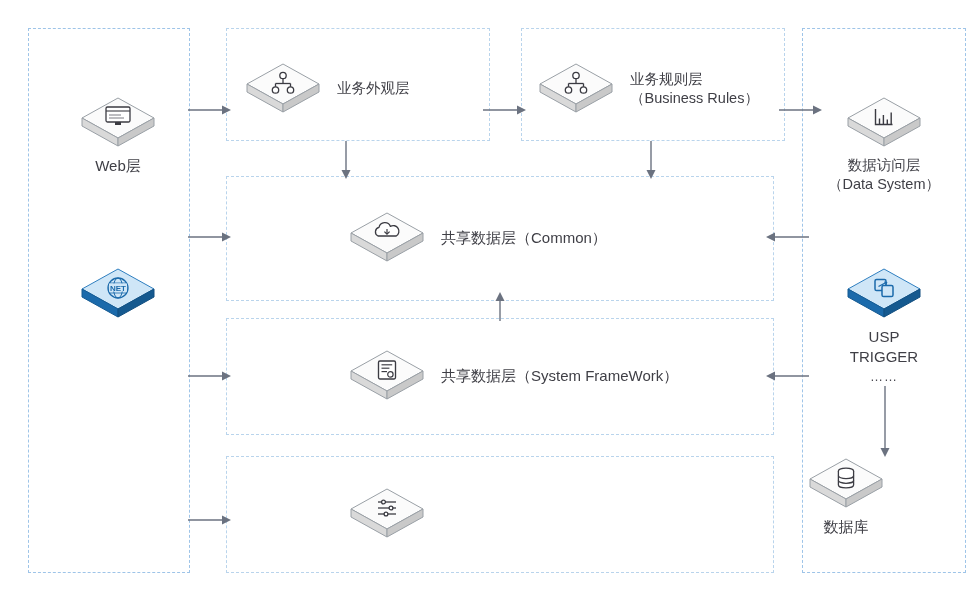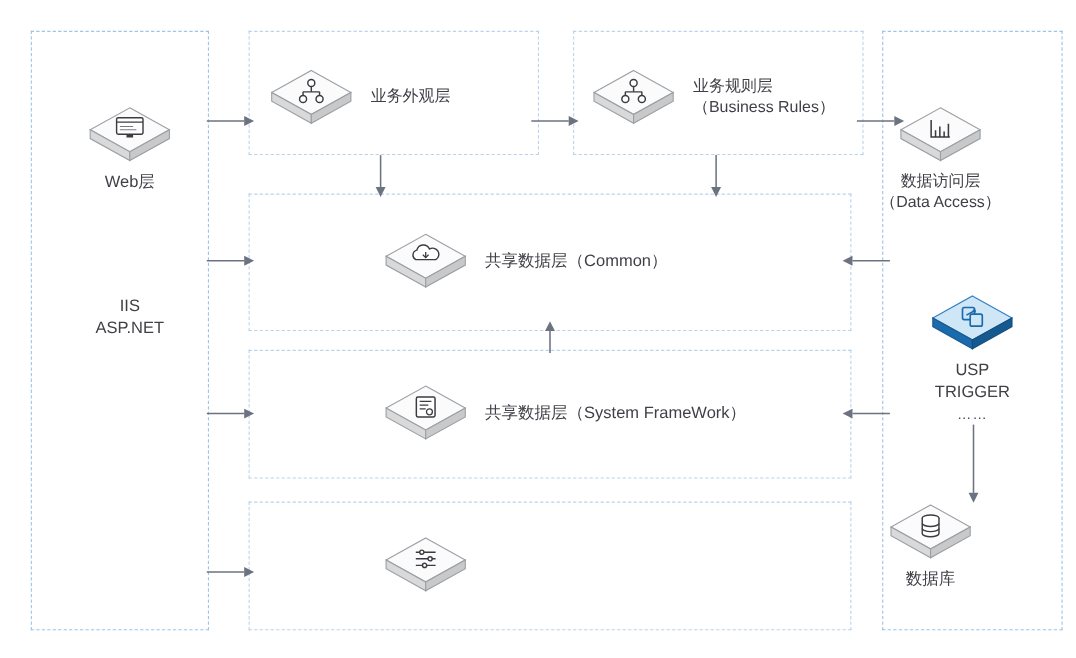--- a/index.html
+++ b/index.html
@@ -150,23 +150,35 @@
           <rect x="-3" y="6" width="6" height="3" fill="#3b3b42"></rect>
         </g>
       </svg>
     </span>
     <span class="label below f15">
       <span class="ln">Web层</span>
     </span>
   </div>
 
   <div class="node stacked" style="left:73px;top:265px;width:90px;">
-    <span class="label below f15">
-      <span class="ln">IIS</span>
-      <span class="ln">ASP.NET</span>
+    <span class="cube">
+      <svg width="80" height="58" viewBox="0 0 80 58">
+        <polygon points="40,4 76,24 40,44 4,24" fill="#cfe6f7" stroke="#2f7fc0" stroke-width="1"></polygon>
+        <polygon points="4,24 4,32 40,52 40,44" fill="#1b6aab" stroke="#155a92" stroke-width="1"></polygon>
+        <polygon points="76,24 76,32 40,52 40,44" fill="#15598f" stroke="#124f80" stroke-width="1"></polygon>
+        <g transform="translate(40,23)">
+          <circle cx="0" cy="0" r="10" fill="none" stroke="#1b6aab" stroke-width="1.3"></circle>
+          <ellipse cx="0" cy="0" rx="4.6" ry="10" fill="none" stroke="#1b6aab" stroke-width="1"></ellipse>
+          <line x1="-10" y1="0" x2="10" y2="0" stroke="#1b6aab" stroke-width="1"></line>
+          <line x1="-8.7" y1="-5" x2="8.7" y2="-5" stroke="#1b6aab" stroke-width="0.8"></line>
+          <line x1="-8.7" y1="5" x2="8.7" y2="5" stroke="#1b6aab" stroke-width="0.8"></line>
+          <rect x="-9" y="-4.5" width="18" height="8" fill="#cfe6f7"></rect>
+          <text x="0" y="2.6" font-family="'Liberation Sans',sans-serif" font-size="8" font-weight="bold" fill="#1b6aab" text-anchor="middle">NET</text>
+        </g>
+      </svg>
     </span>
   </div>
 
 
   <div class="node" style="left:243px;top:60px;">
     <span class="cube">
       <svg width="80" height="58" viewBox="0 0 80 58">
         <polygon points="40,4 76,24 40,44 4,24" fill="#fbfbfb" stroke="#9aa0a6" stroke-width="1"></polygon>
         <polygon points="4,24 4,32 40,52 40,44" fill="#d9d9d9" stroke="#9aa0a6" stroke-width="1"></polygon>
         <polygon points="76,24 76,32 40,52 40,44" fill="#c9c9c9" stroke="#9aa0a6" stroke-width="1"></polygon>
@@ -258,38 +270,38 @@
           <circle cx="-3.5" cy="-6" r="1.9" fill="#ffffff"></circle>
           <line x1="-9" y1="0" x2="9" y2="0"></line>
           <circle cx="4" cy="0" r="1.9" fill="#ffffff"></circle>
           <line x1="-9" y1="6" x2="9" y2="6"></line>
           <circle cx="-1" cy="6" r="1.9" fill="#ffffff"></circle>
         </g>
       </svg>
     </span>
   </div>
 
-  <div class="node stacked" style="left:810px;top:94px;width:90px;">
+  <div class="node stacked" style="left:839px;top:94px;width:90px;">
     <span class="cube">
       <svg width="80" height="58" viewBox="0 0 80 58">
         <polygon points="40,4 76,24 40,44 4,24" fill="#fbfbfb" stroke="#9aa0a6" stroke-width="1"></polygon>
         <polygon points="4,24 4,32 40,52 40,44" fill="#d9d9d9" stroke="#9aa0a6" stroke-width="1"></polygon>
         <polygon points="76,24 76,32 40,52 40,44" fill="#c9c9c9" stroke="#9aa0a6" stroke-width="1"></polygon>
         <g transform="translate(40,23)" stroke="#3b3b42" stroke-width="1.4" fill="none">
           <path d="M -8.5 -8 L -8.5 7.5 L 8.5 7.5"></path>
           <line x1="-4.5" y1="7.5" x2="-4.5" y2="1.5"></line>
           <line x1="-0.6" y1="7.5" x2="-0.6" y2="-2"></line>
           <line x1="3.3" y1="7.5" x2="3.3" y2="2.6"></line>
           <line x1="7.2" y1="7.5" x2="7.2" y2="-4.6"></line>
         </g>
       </svg>
     </span>
     <span class="label below f14">
       <span class="ln">数据访问层</span>
-      <span class="ln">（Data Access）</span>
+      <span class="ln">（Data System）</span>
     </span>
   </div>
 
   <div class="node stacked" style="left:839px;top:265px;width:90px;">
     <span class="cube">
       <svg width="80" height="58" viewBox="0 0 80 58">
         <polygon points="40,4 76,24 40,44 4,24" fill="#cfe6f7" stroke="#2f7fc0" stroke-width="1"></polygon>
         <polygon points="4,24 4,32 40,52 40,44" fill="#1b6aab" stroke="#155a92" stroke-width="1"></polygon>
         <polygon points="76,24 76,32 40,52 40,44" fill="#15598f" stroke="#124f80" stroke-width="1"></polygon>
         <g transform="translate(40,23)" stroke="#1b6aab" stroke-width="1.5" fill="#cfe6f7">

